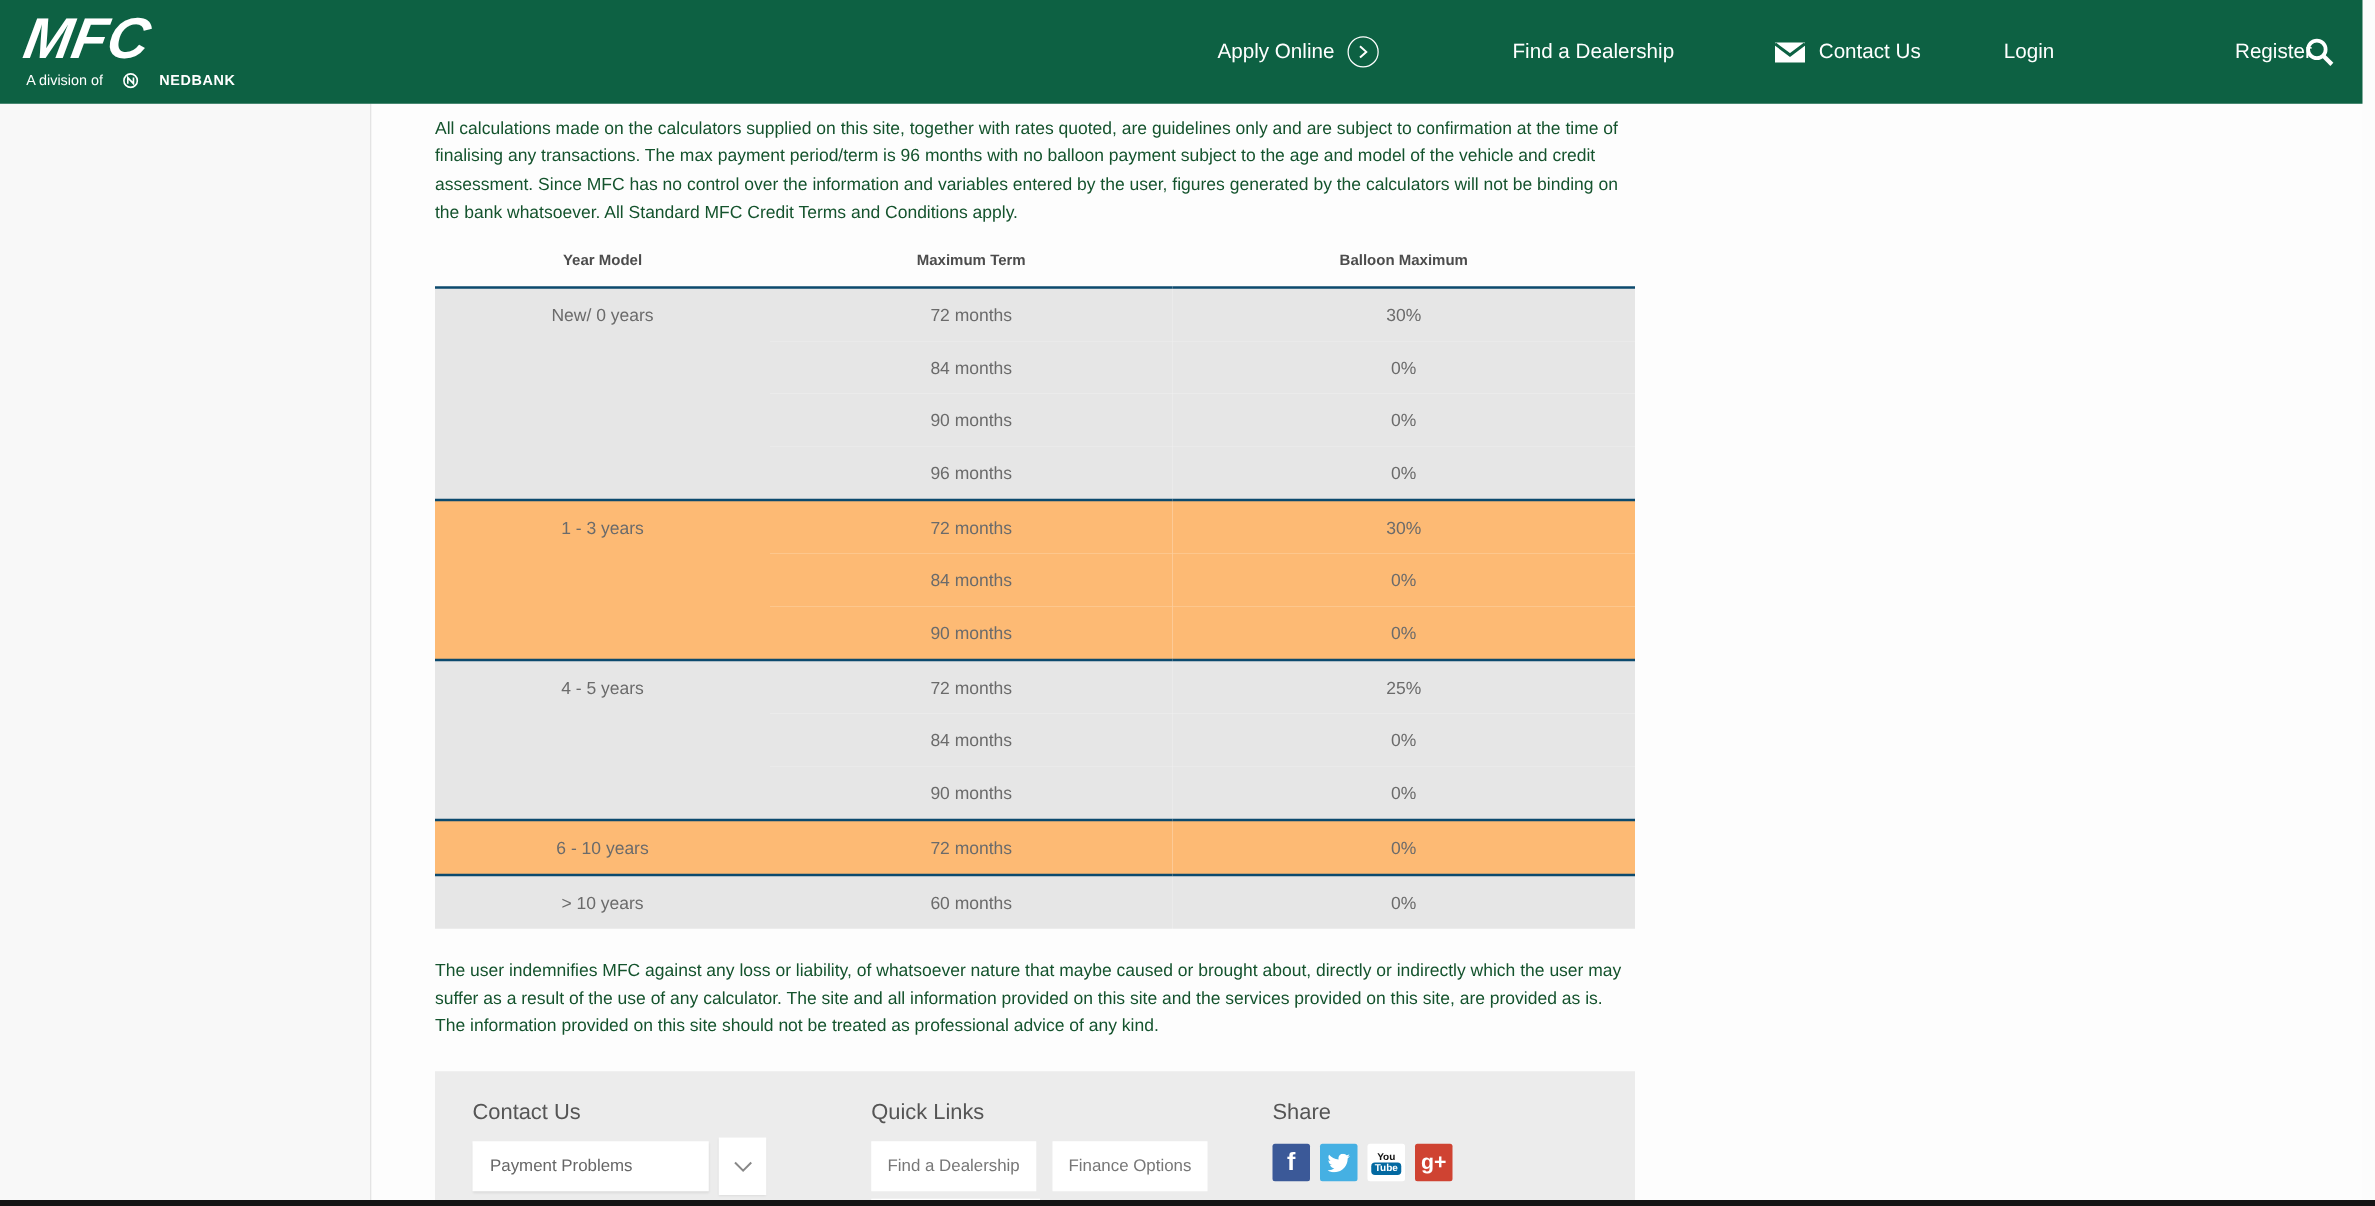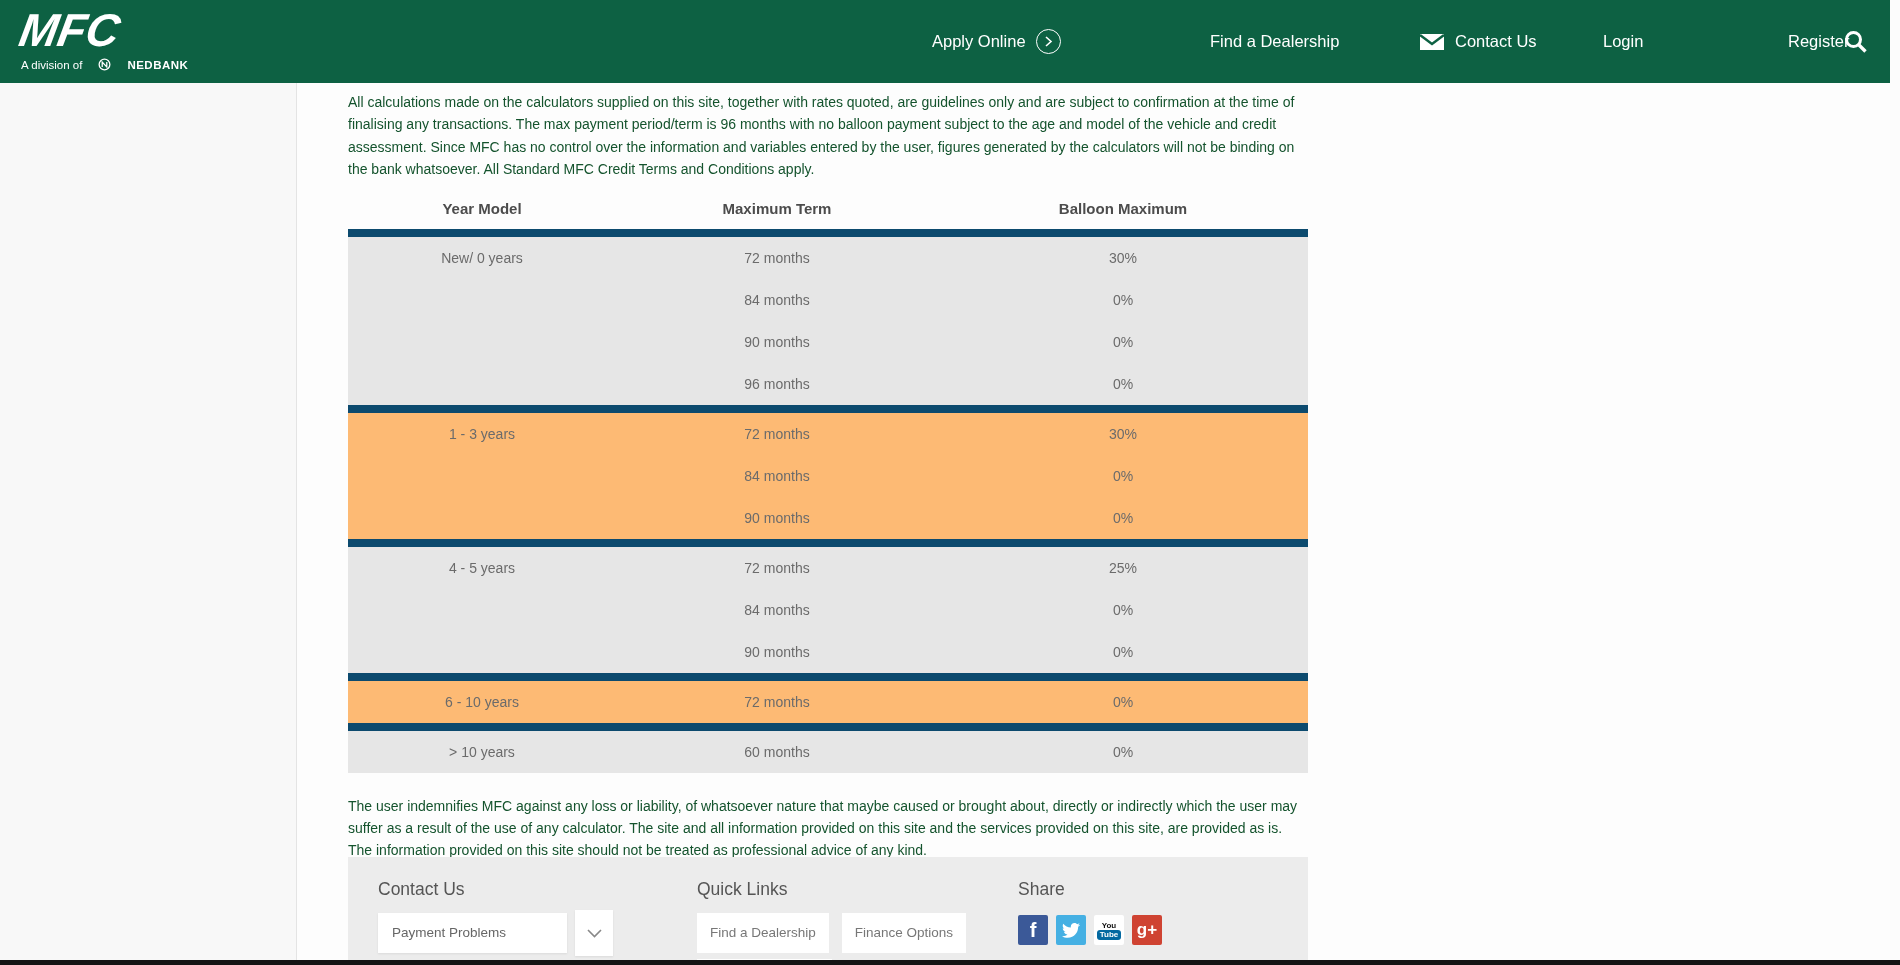--- a/index.html
+++ b/index.html
@@ -14,45 +14,45 @@
     font-size:46px;font-weight:900;font-style:italic;letter-spacing:0px;
     transform:skewX(-10deg);display:inline-block;line-height:52px;
   }
   .logo-tag{position:absolute;left:21px;top:58px;display:flex;align-items:center;gap:16px;
     font-size:11.5px;color:#fff;white-space:nowrap;}
   .logo-tag b{font-weight:bold;letter-spacing:.5px;}
   .nav-item{
     position:absolute;top:0;height:83px;display:flex;align-items:center;gap:10px;
     color:#fff;font-size:16.5px;cursor:pointer;white-space:nowrap;
   }
-  .nav-apply{left:932px;}
+  .nav-apply{left:974px;}
   .nav-find{left:1210px;}
   .nav-contact{left:1419px;}
   .nav-login{left:1603px;}
   .nav-register{left:1788px;}
   .nav-search{left:1843px;}
   .circle-arrow{width:23px;height:23px;border:1.6px solid #fff;border-radius:50%;
     display:flex;align-items:center;justify-content:center;}
   
   .left-pane{position:absolute;left:0;top:83px;width:296px;bottom:0;background:#f8f8f8;
     border-right:1px solid #e4e4e4;z-index:1;}
   .right-strip{position:absolute;right:0;top:0;width:10px;height:965px;background:#fcfcfc;z-index:6;}
   .bottom-bar{position:absolute;left:0;top:960px;width:1900px;height:5px;background:#141414;z-index:7;}
   
   .content{position:absolute;left:348px;top:83px;width:960px;z-index:2;}
   .para{margin:0;font-size:14px;line-height:22.4px;color:#14532d;}
   .para-top{margin-top:8px;}
   .para-bottom{margin-top:22px;}
   table.balloon{width:960px;border-collapse:collapse;margin-top:7px;table-layout:fixed;}
   table.balloon col.c1{width:268px;} table.balloon col.c2{width:322px;} table.balloon col.c3{width:370px;}
-  table.balloon th{height:39px;font-size:15px;font-weight:bold;color:#4c4c4c;text-align:center;}
+  table.balloon th{height:39px;font-size:12px;font-weight:bold;color:#4c4c4c;text-align:center;}
   table.balloon td{height:42px;font-size:14px;color:#6b6b6b;text-align:center;padding:0;}
   tbody.light{background:#e6e6e6;}
   tbody.dark{background:#fdba74;}
-  tbody tr:first-child td{border-top:8px solid #0c4a6e;}
+  tbody tr:first-child td{border-top:2px solid #0c4a6e;}
   td.year{vertical-align:top;}
   td.year span{display:block;height:42px;line-height:42px;}
   
   .footer{position:absolute;left:348px;top:857px;width:960px;height:108px;background:#ececec;z-index:3;overflow:hidden;}
   .f-head{position:absolute;top:22px;font-size:17.5px;color:#555;}
   .fh-contact{left:30px;} .fh-quick{left:349px;} .fh-share{left:670px;}
   .select-box{position:absolute;left:30px;top:56px;width:175px;height:40px;background:#fff;
     font-size:13.5px;color:#666;line-height:40px;padding-left:14px;cursor:pointer;
     box-shadow:0 1px 2px rgba(0,0,0,.08);}
   .select-chev{position:absolute;left:227px;top:53px;width:38px;height:46px;background:#fff;

